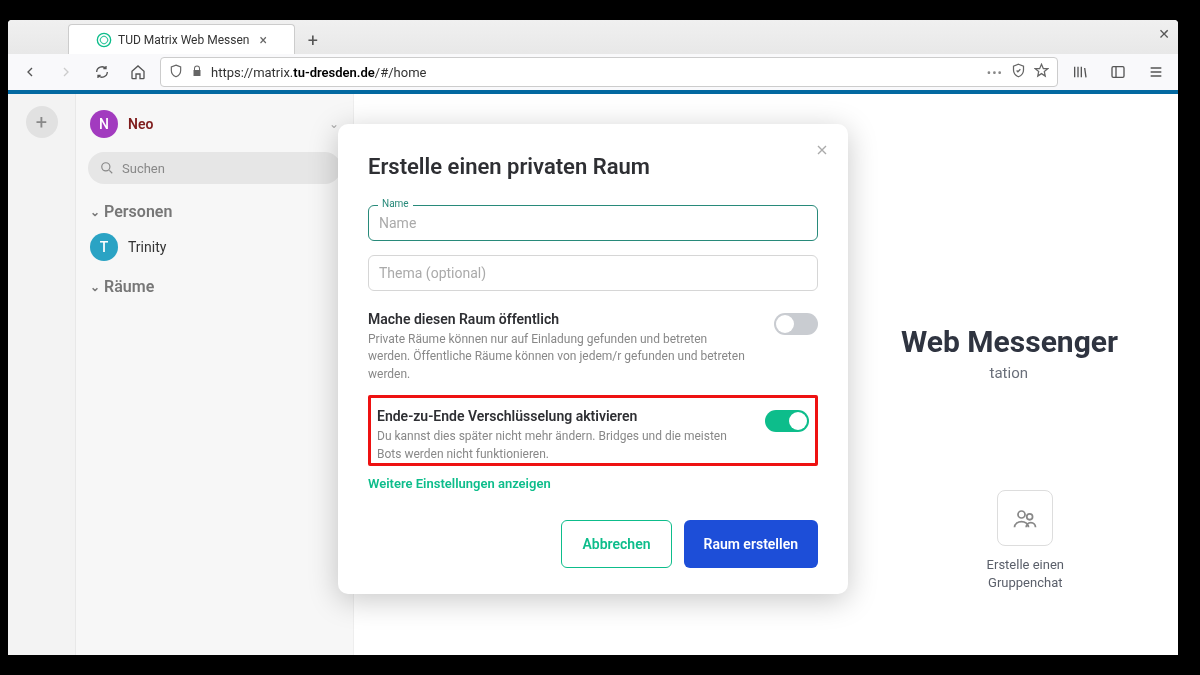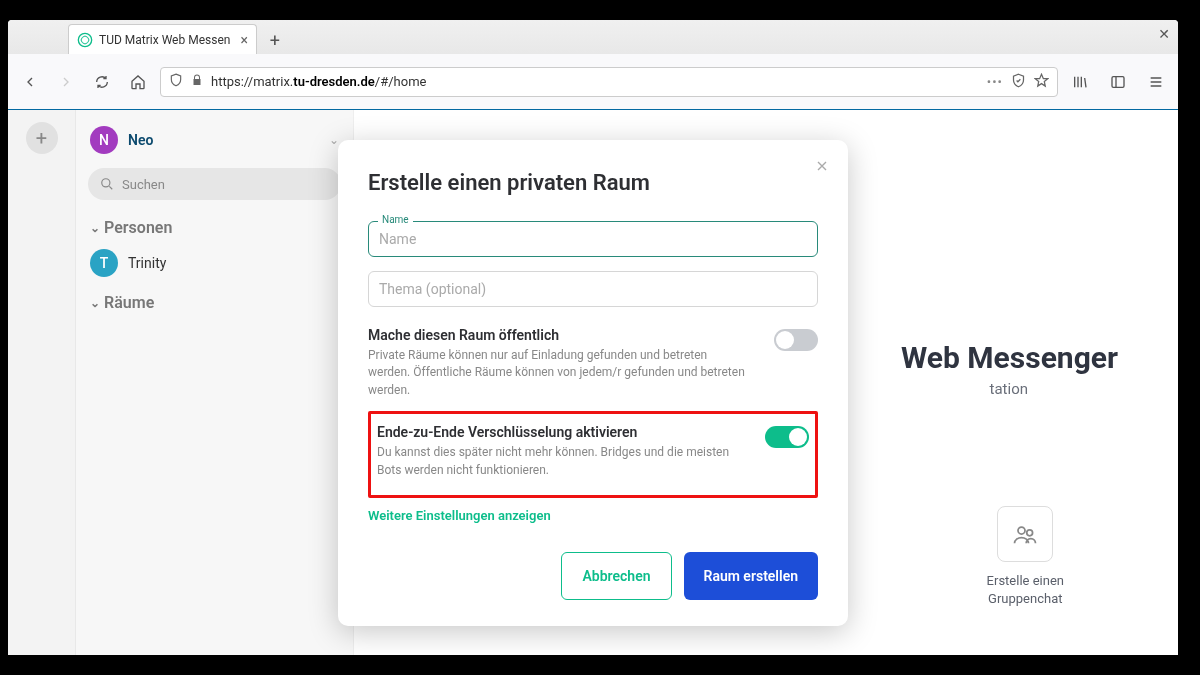--- a/index.html
+++ b/index.html
@@ -1,47 +1,47 @@
 <!DOCTYPE html>
 <html><head>
 <meta charset="utf-8">
 <style>
 * { box-sizing: border-box; margin: 0; padding: 0; font-family: -apple-system, BlinkMacSystemFont, "Segoe UI", Roboto, sans-serif; }
 body { background: #000; width: 1200px; height: 675px; overflow: hidden; }
 
 .browser-window { position: absolute; top: 20px; left: 8px; right: 22px; bottom: 20px; background: #fff; border-radius: 4px 4px 0 0; box-shadow: 0 2px 8px rgba(0,0,0,0.3); display: flex; flex-direction: column; }
 
 .tab-bar { height: 34px; background: linear-gradient(#f0f0f0,#e8e8e8); display: flex; align-items: flex-end; padding: 0 4px; position: relative; border-radius: 4px 4px 0 0; }
-.tab { background: #fff; height: 30px; display: flex; align-items: center; padding: 0 8px; gap: 6px; border-radius: 4px 4px 0 0; border: 1px solid #ccc; border-bottom: none; font-size: 12px; color: #333; margin-left: 56px; }
+.tab { background: #fff; height: 30px; display: flex; align-items: center; padding: 0 27px; gap: 6px; border-radius: 4px 4px 0 0; border: 1px solid #ccc; border-bottom: none; font-size: 12px; color: #333; margin-left: 56px; }
 .tab-favicon { width: 16px; height: 16px; display: inline-flex; align-items: center; justify-content: center; }
 .tab-close { font-size: 14px; color: #666; cursor: pointer; margin-left: 4px; }
 .newtab { width: 28px; height: 28px; display: flex; align-items: center; justify-content: center; color: #555; font-size: 18px; margin-left: 4px; cursor: pointer; }
 .window-close { position: absolute; right: 8px; top: 6px; font-size: 14px; color: #555; cursor: pointer; }
 
-.toolbar { height: 56px; background: #f9f9fb; border-bottom: 1px solid #0369a1; display: flex; align-items: center; padding: 0 8px; gap: 8px; }
+.toolbar { height: 40px; background: #f9f9fb; border-bottom: 4px solid #0369a1; display: flex; align-items: center; padding: 0 8px; gap: 8px; }
 .tb-btn { width: 28px; height: 28px; display: flex; align-items: center; justify-content: center; border-radius: 4px; cursor: pointer; color: #555; }
 .tb-btn.disabled { color: #ccc; }
 .tb-btn svg { width: 16px; height: 16px; }
 .addr { flex: 1; height: 30px; border: 1px solid #ccc; border-radius: 4px; display: flex; align-items: center; padding: 0 8px; gap: 8px; font-size: 13px; color: #333; background: #fff; }
 .addr .shield, .addr .lock { color: #666; }
 .addr-url { flex: 1; }
 .addr-bold { font-weight: 600; color: #000; }
 .right-icons { display: flex; gap: 10px; align-items: center; }
 
 .content { flex: 1; display: flex; position: relative; overflow: hidden; }
 
 .left-rail { width: 68px; background: #f3f3f3; display: flex; flex-direction: column; align-items: center; padding-top: 12px; border-right: 1px solid #e8e8e8; }
 .rail-add { width: 32px; height: 32px; border-radius: 50%; background: #e1e1e1; color: #888; display: flex; align-items: center; justify-content: center; font-size: 20px; cursor: pointer; }
 
 .sidebar { width: 278px; background: #f7f7f7; border-right: 1px solid #eee; padding: 10px 0; }
 .user-row { display: flex; align-items: center; padding: 6px 14px; gap: 10px; position: relative; }
 .avatar { width: 28px; height: 28px; border-radius: 50%; display: flex; align-items: center; justify-content: center; color: #fff; font-size: 14px; font-weight: 500; }
 .avatar.purple { background: #a23bbf; }
 .avatar.teal { background: #2aa3c4; }
-.user-name { font-size: 14px; font-weight: 600; color: #0c4a6e; }
+.user-name { font-size: 14px; font-weight: 600; color: #7f1d1d; }
 .chev { position: absolute; right: 14px; color: #aaa; font-size: 12px; }
 .search-box { margin: 8px 12px; background: #e6e6e6; border-radius: 18px; height: 32px; display: flex; align-items: center; padding: 0 12px; gap: 8px; color: #888; font-size: 13px; }
 .section-hdr { padding: 10px 14px 6px; font-size: 16px; font-weight: 600; color: #777; display: flex; align-items: center; gap: 4px; cursor: pointer; }
 .section-hdr::before { content: "⌄"; font-size: 12px; }
 .contact-row { display: flex; align-items: center; gap: 10px; padding: 6px 14px; font-size: 14px; color: #333; cursor: pointer; }
 
 .main-area { flex: 1; background: #fff; position: relative; padding-top: 90px; text-align:center;}
 .bg-title { position: absolute; top: 230px; right: 60px; font-size: 30px; font-weight: 700; color: #2f3440; white-space: nowrap; }
 .bg-sub { position: absolute; top: 270px; right: 150px; font-size: 15px; color: #6a6f7a; }
 .bg-card { position: absolute; top: 396px; right: 114px; text-align: center; }
@@ -57,21 +57,21 @@
 .field { width: 100%; height: 36px; border: 1px solid #288a7a; border-radius: 6px; padding: 0 10px; font-size: 14px; outline: none; }
 .field.plain { border-color: #d6d6d6; }
 .field::placeholder { color: #aaa; }
 .setting-row { display: flex; align-items: flex-start; justify-content: space-between; margin: 20px 0 6px; gap: 16px; }
 .setting-title { font-size: 14px; font-weight: 600; color: #2e2f33; margin-bottom: 4px; }
 .setting-desc { font-size: 12px; color: #888; line-height: 1.45; max-width: 380px; }
 .toggle { width: 44px; height: 22px; border-radius: 11px; background: #c9ccd1; position: relative; cursor: pointer; flex-shrink: 0; margin-top: 2px; }
 .toggle::after { content: ""; position: absolute; width: 18px; height: 18px; background: #fff; border-radius: 50%; top: 2px; left: 2px; transition: .2s; }
 .toggle.on { background: #0dbd8b; }
 .toggle.on::after { left: 24px; }
-.highlight-box { border: 3px solid #e11; border-radius: 2px; padding: 10px 6px 16px; margin-top: 12px; }
+.highlight-box { border: 3px solid #e11; border-radius: 2px; padding: 10px 6px 0; margin-top: 12px; }
 .more-link { font-size: 13px; font-weight: 600; color: #0dbd8b; cursor: pointer; margin-top: 10px; display: inline-block; }
 .modal-actions { display: flex; justify-content: flex-end; gap: 12px; margin-top: 28px; }
 .btn { height: 48px; padding: 0 20px; border-radius: 6px; font-size: 14px; font-weight: 600; cursor: pointer; border: none; }
 .btn-secondary { background: #fff; border: 1px solid #0dbd8b; color: #0dbd8b; }
 .btn-primary { background: #1d4ed8; color: #fff; }
 </style>
 </head>
 <body>
 
 <div class="browser-window">
@@ -208,21 +208,21 @@
           <div>
             <div class="setting-title">Mache diesen Raum öffentlich</div>
             <div class="setting-desc">Private Räume können nur auf Einladung gefunden und betreten werden. Öffentliche Räume können von jedem/r gefunden und betreten werden.</div>
           </div>
           <div class="toggle"></div>
         </div>
         <div class="highlight-box">
           <div class="setting-row" style="margin:0">
             <div>
               <div class="setting-title">Ende-zu-Ende Verschlüsselung aktivieren</div>
-              <div class="setting-desc">Du kannst dies später nicht mehr können. Bridges und die meisten Bots werden nicht funktionieren.</div>
+              <div class="setting-desc">Du kannst dies später nicht mehr ändern. Bridges und die meisten Bots werden nicht funktionieren.</div>
             </div>
             <div class="toggle on"></div>
           </div>
         </div>
         <div class="more-link">Weitere Einstellungen anzeigen</div>
         <div class="modal-actions">
           <button class="btn btn-secondary">Abbrechen</button>
           <button class="btn btn-primary">Raum erstellen</button>
         </div>
       </div>

